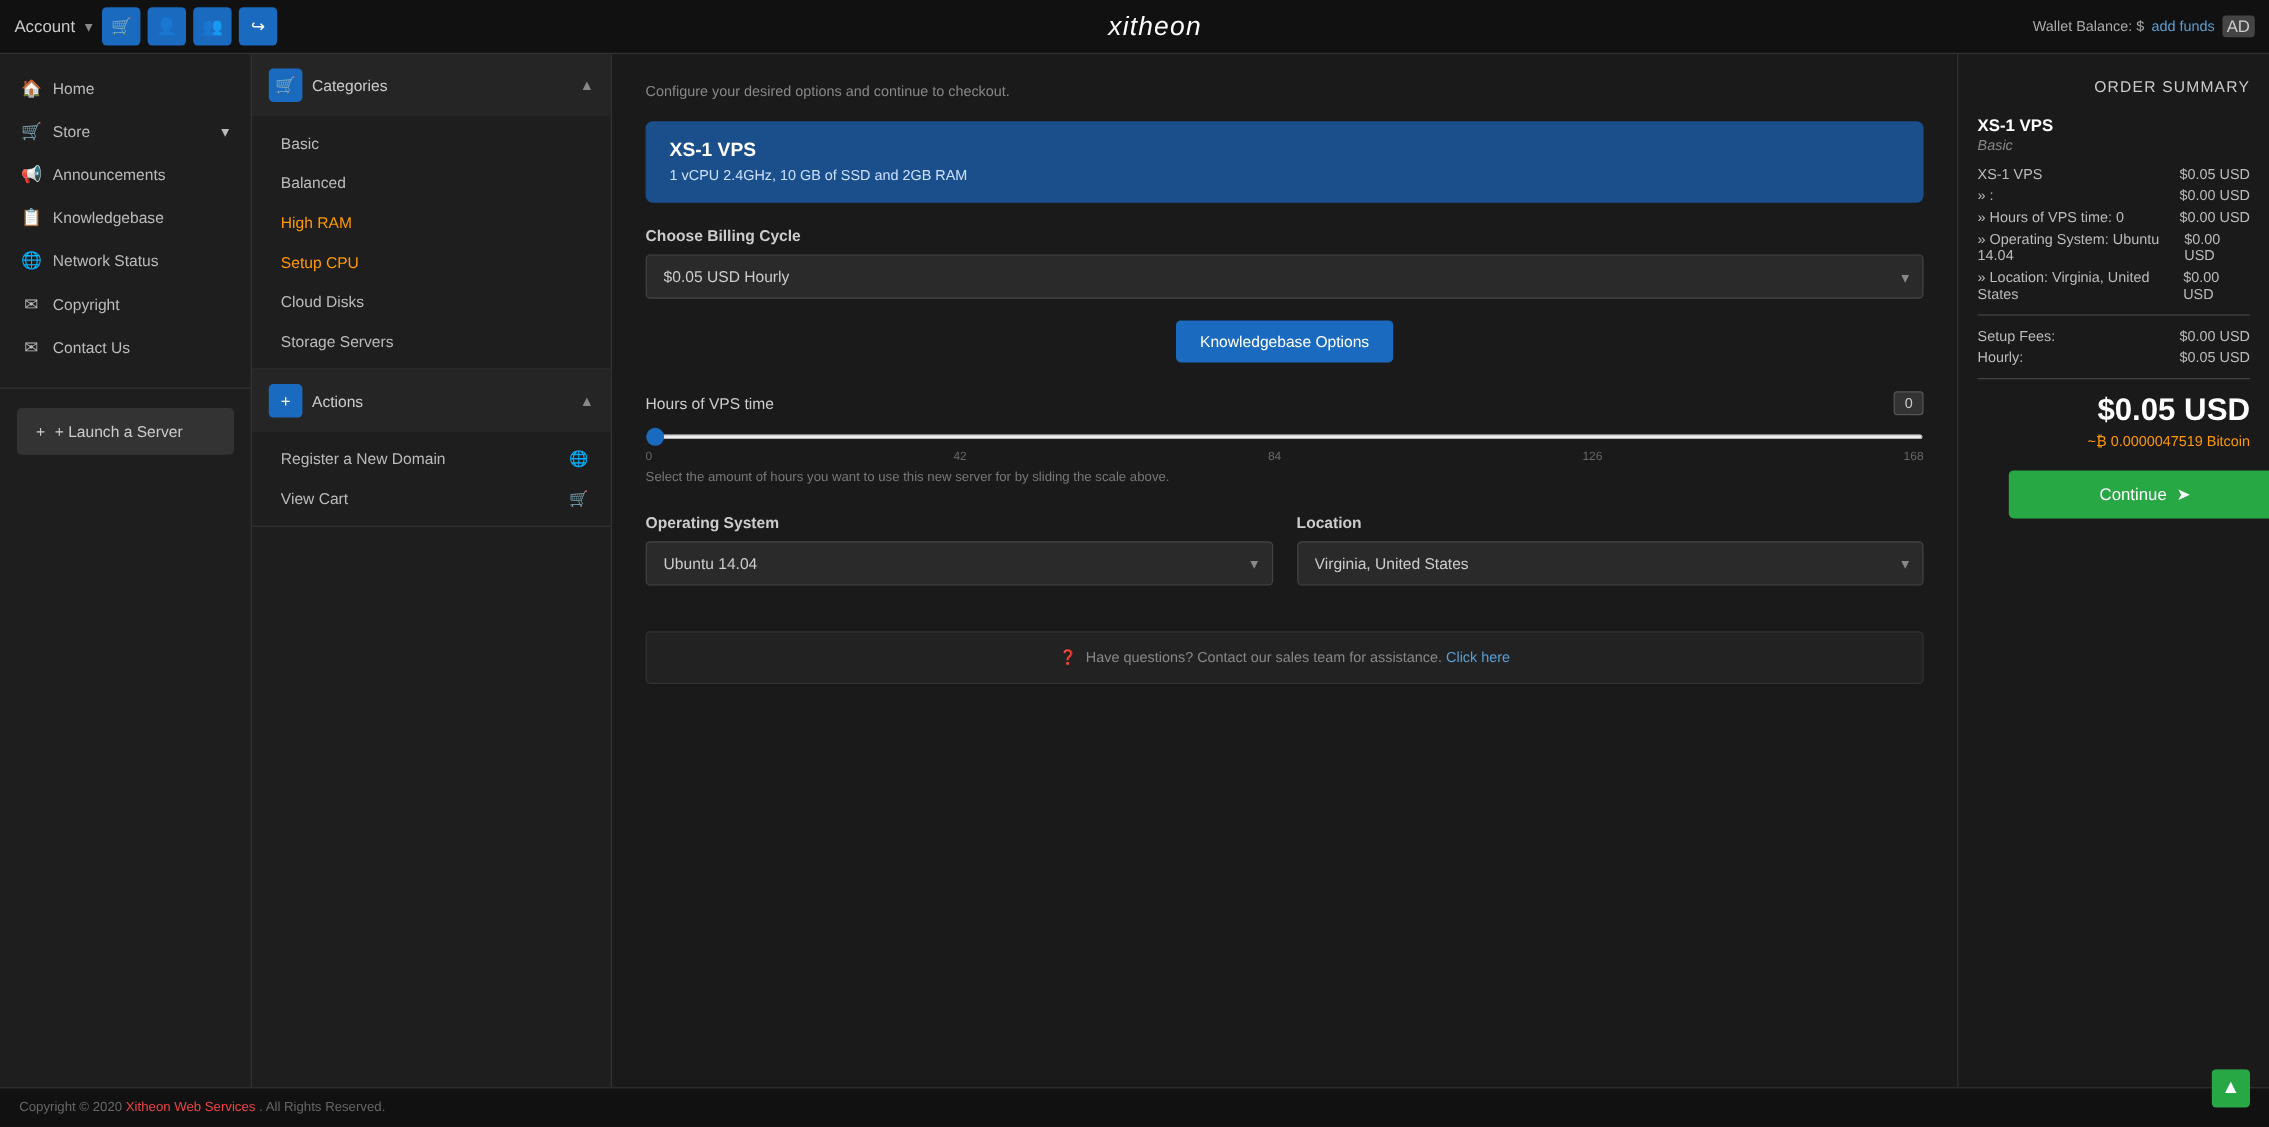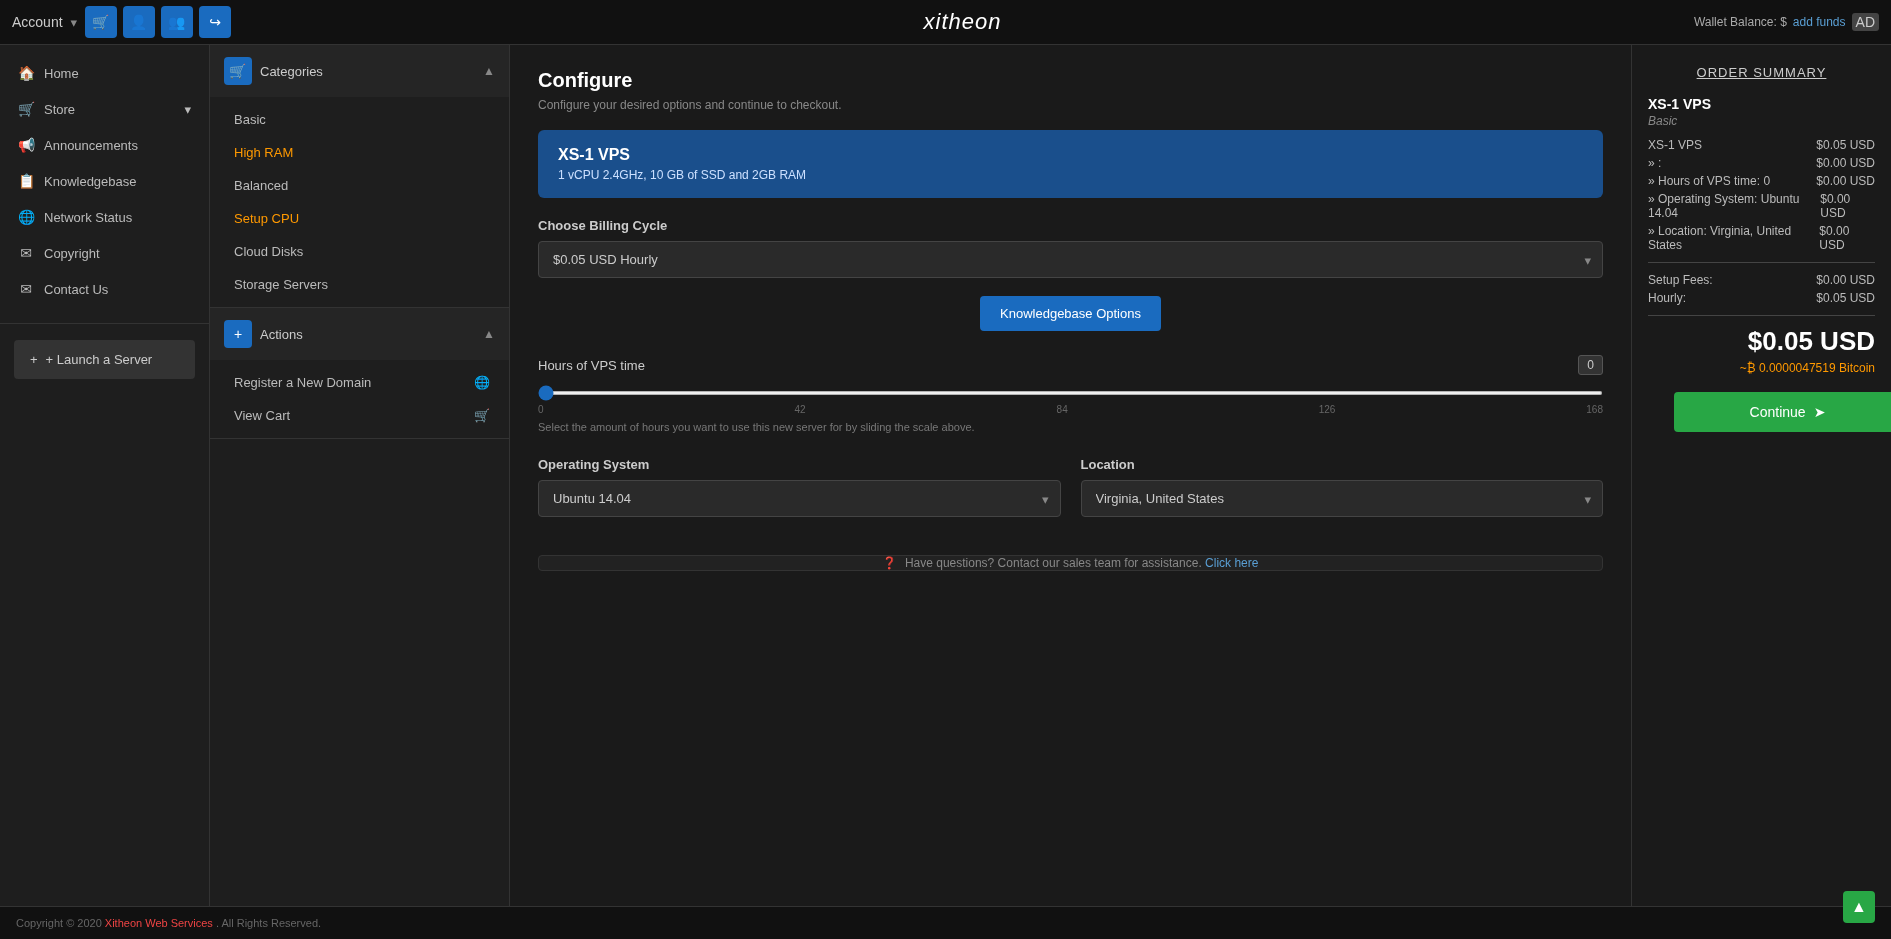--- a/index.html
+++ b/index.html
@@ -331,20 +331,21 @@
       grid-template-columns: 1fr 1fr;
       gap: 20px;
       margin-bottom: 20px;
     }
 
     
     .questions-bar {
       background: #222;
       border: 1px solid #333;
       border-radius: 4px;
+      padding: 14px;
       text-align: center;
       color: #888;
       font-size: 12px;
     }
     .questions-bar a {
       color: #5a9fd4;
       text-decoration: none;
     }
     .q-icon {
       color: #888;
@@ -354,24 +355,23 @@
     
     .order-summary {
       width: 260px;
       background: #1a1a1a;
       padding: 20px 16px;
       border-left: 1px solid #333;
     }
     .order-summary-title {
       color: #ccc;
       font-size: 13px;
-      text-align: center;
+      text-align: right;
       letter-spacing: 1px;
       margin-bottom: 16px;
-      text-decoration: underline;
     }
     .order-product-name {
       color: #fff;
       font-size: 14px;
       font-weight: bold;
       margin-bottom: 2px;
     }
     .order-category {
       color: #888;
       font-size: 12px;
@@ -537,25 +537,25 @@
         <div class="panel-header-left">
           <div class="panel-icon">🛒</div>
           <span class="panel-title">Categories</span>
         </div>
         <span class="collapse-icon">▲</span>
       </div>
       <div class="panel-items">
         <div class="panel-item">
           <span>Basic</span>
         </div>
+        <div class="panel-item">
+          <span>Balanced</span>
+        </div>
         <div class="panel-item active">
           <span>High RAM</span>
-        </div>
-        <div class="panel-item">
-          <span>Balanced</span>
         </div>
         <div class="panel-item active">
           <span>Setup CPU</span>
         </div>
         <div class="panel-item">
           <span>Cloud Disks</span>
         </div>
         <div class="panel-item">
           <span>Storage Servers</span>
         </div>
@@ -577,21 +577,20 @@
         </div>
         <div class="panel-item">
           <span>View Cart</span>
           <span class="panel-item-icon">🛒</span>
         </div>
       </div>
     </div>
   </div>
 
   <div class="main-content">
-    <h2 class="configure-title">Configure</h2>
     <p class="configure-subtitle">Configure your desired options and continue to checkout.</p>
 
     <div class="product-card">
       <div class="product-card-title">XS-1 VPS</div>
       <div class="product-card-desc">1 vCPU 2.4GHz, 10 GB of SSD and 2GB RAM</div>
     </div>
 
     <div class="field-label">Choose Billing Cycle</div>
     <div class="select-wrap">
       <select>

